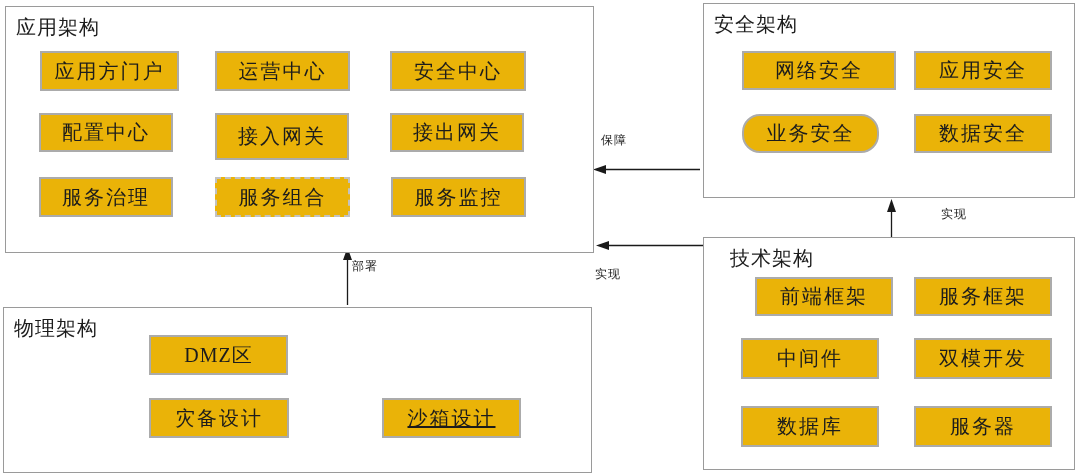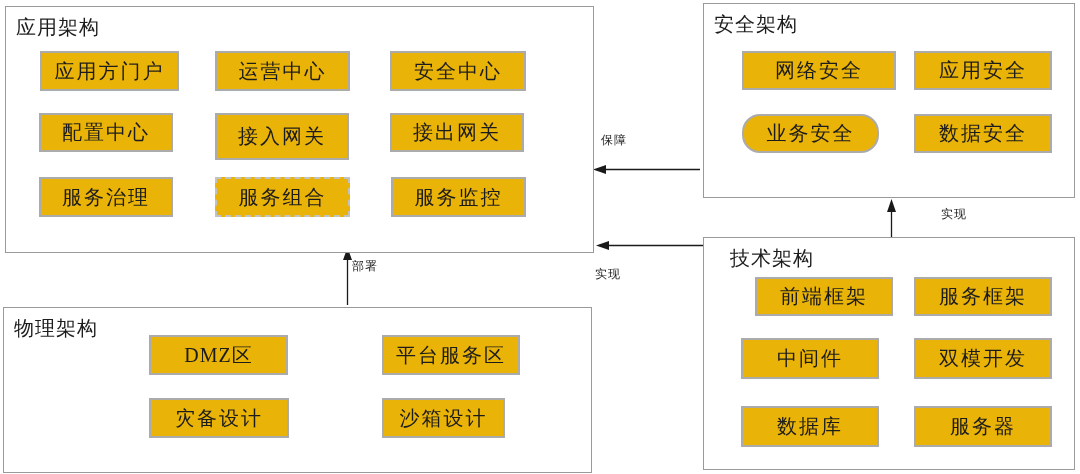--- a/index.html
+++ b/index.html
@@ -77,22 +77,21 @@
   <div class="node" style="left:914px;top:277px;width:138px;height:39px;">服务框架</div>
   <div class="node" style="left:741px;top:338px;width:138px;height:41px;">中间件</div>
   <div class="node" style="left:914px;top:338px;width:138px;height:41px;">双模开发</div>
   <div class="node" style="left:741px;top:406px;width:138px;height:41px;">数据库</div>
   <div class="node" style="left:914px;top:406px;width:138px;height:41px;">服务器</div>
 
   <section class="panel" style="left:3px;top:307px;width:589px;height:166px;">
     <div class="panel-title">物理架构</div>
   </section>
   <div class="node dmz" style="left:149px;top:335px;width:139px;height:40px;">DMZ区</div>
-  <div class="node" style="left:382px;top:335px;width:138px;height:40px;">平台服务区</div>
   <div class="node" style="left:149px;top:398px;width:140px;height:40px;">灾备设计</div>
-  <div class="node" style="left:382px;top:398px;width:123px;height:40px;">沙箱设计</div>
+  <div class="node" style="left:382px;top:398px;width:139px;height:40px;text-decoration:underline;">沙箱设计</div>
 
   <div class="edge-label" style="left:601px;top:132px;">保障</div>
   <div class="edge-label" style="left:595px;top:266px;">实现</div>
   <div class="edge-label" style="left:941px;top:206px;">实现</div>
   <div class="edge-label" style="left:352px;top:258px;">部署</div>
 
 </div>
 
 </body></html>

